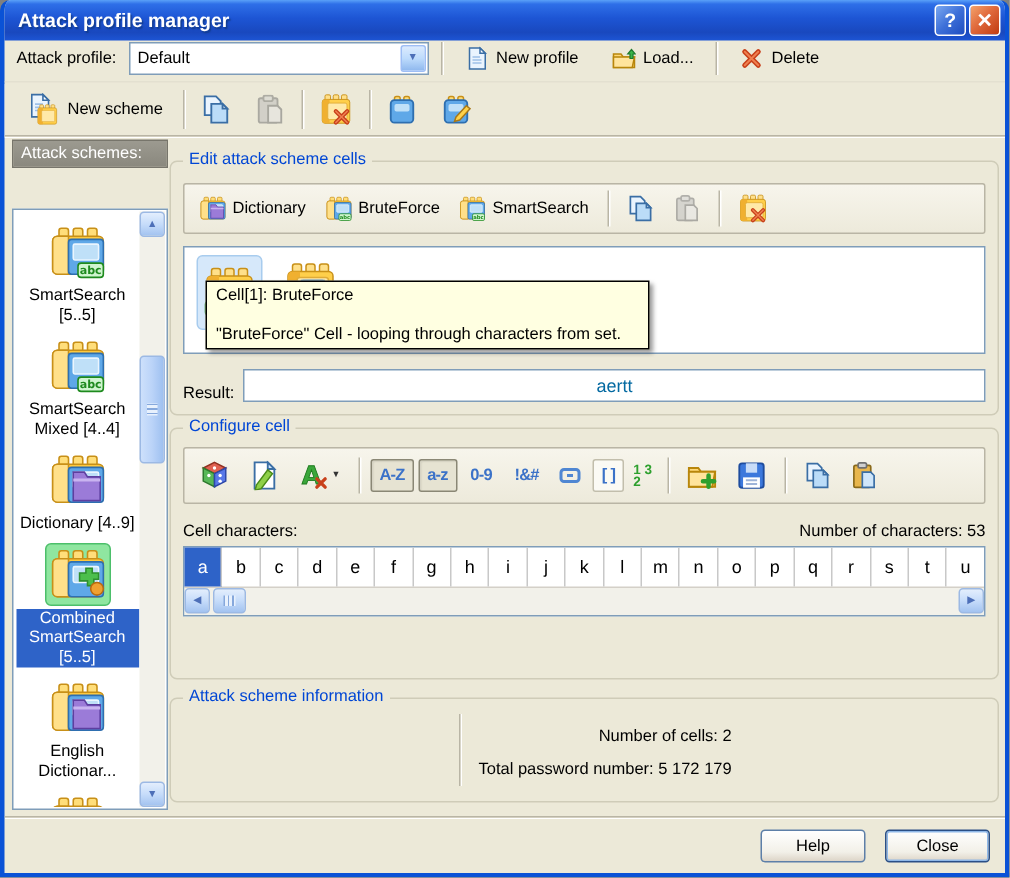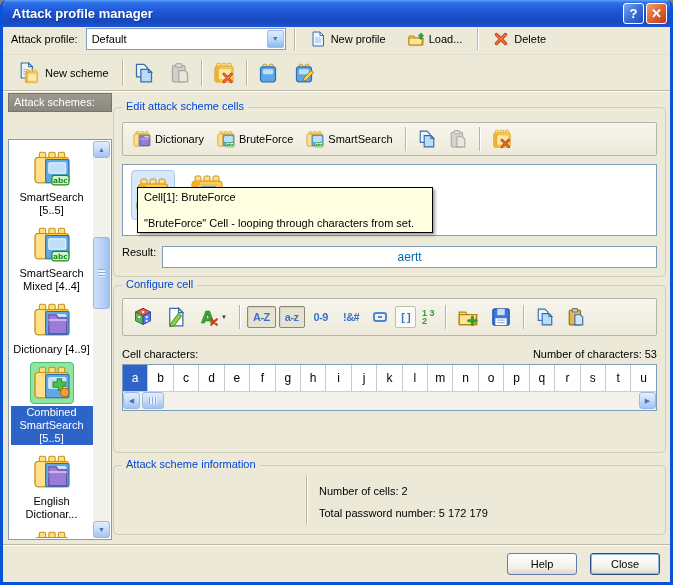--- a/index.html
+++ b/index.html
@@ -130,21 +130,21 @@
   .tooltip{
     position:absolute; left:14px; top:22px; width:296px; height:46px;
     background:#FFFFE1; border:1px solid #000; box-shadow:2px 2px 3px rgba(0,0,0,.4);
     padding:3px 6px; z-index:5;
   }
   .tooltip .tt-title{ font-size:11px; color:#000; }
   .tooltip .tt-text{ position:absolute; bottom:3px; left:6px; font-size:11px; color:#000; }
 
   .result-row{
     position:absolute; left:8px; right:8px; top:138px; height:22px;
-    display:flex; align-items:flex-start; gap:6px;
+    display:flex; align-items:flex-end; gap:6px;
   }
   .result-input{
     flex:1; height:22px; background:#fff; border:1px solid #7F9DB9;
     font-size:12px; color:#0369a1; text-align:center; font-family:"Liberation Sans",sans-serif;
   }
 
   
   .g-conf .strip{ top:12px; height:38px; }
   .glyph-btn{
     font-size:11px; font-weight:bold; color:#3B72C8; letter-spacing:-0.5px;
@@ -184,21 +184,21 @@
     position:absolute; left:19px; top:0; width:22px; height:17px;
     border:1px solid #9CB9E4; border-radius:3px;
     background:linear-gradient(180deg,#E3EEFD 0%,#C6DCFA 50%,#A3C3F0 100%);
   }
   .hs-grip{ position:absolute; top:4px; bottom:4px; left:50%; margin-left:-4px; width:8px;
     background:repeating-linear-gradient(90deg,#86A8DC 0 1px,#E8F1FD 1px 3px); }
 
   
   .info-col{ position:absolute; top:14px; font-size:11px; line-height:22px; }
   .info-left{ left:14px; }
-  .info-right{ left:205px; }
+  .info-right{ left:205px;text-align:right; }
   .info-div{ position:absolute; left:192px; top:10px; bottom:10px; width:1px; background:#B9B5A5; box-shadow:1px 0 0 #fff; }
 
   
   .footer{
     position:absolute; left:0; right:0; bottom:0; height:38px;
     border-top:1px solid #B9B5A5; box-shadow:0 1px 0 #fff inset;
     display:flex; justify-content:flex-end; align-items:center; gap:13px; padding-right:10px;
   }
   .xp-btn{
     width:70px; height:22px; font-size:11px; text-align:center;

